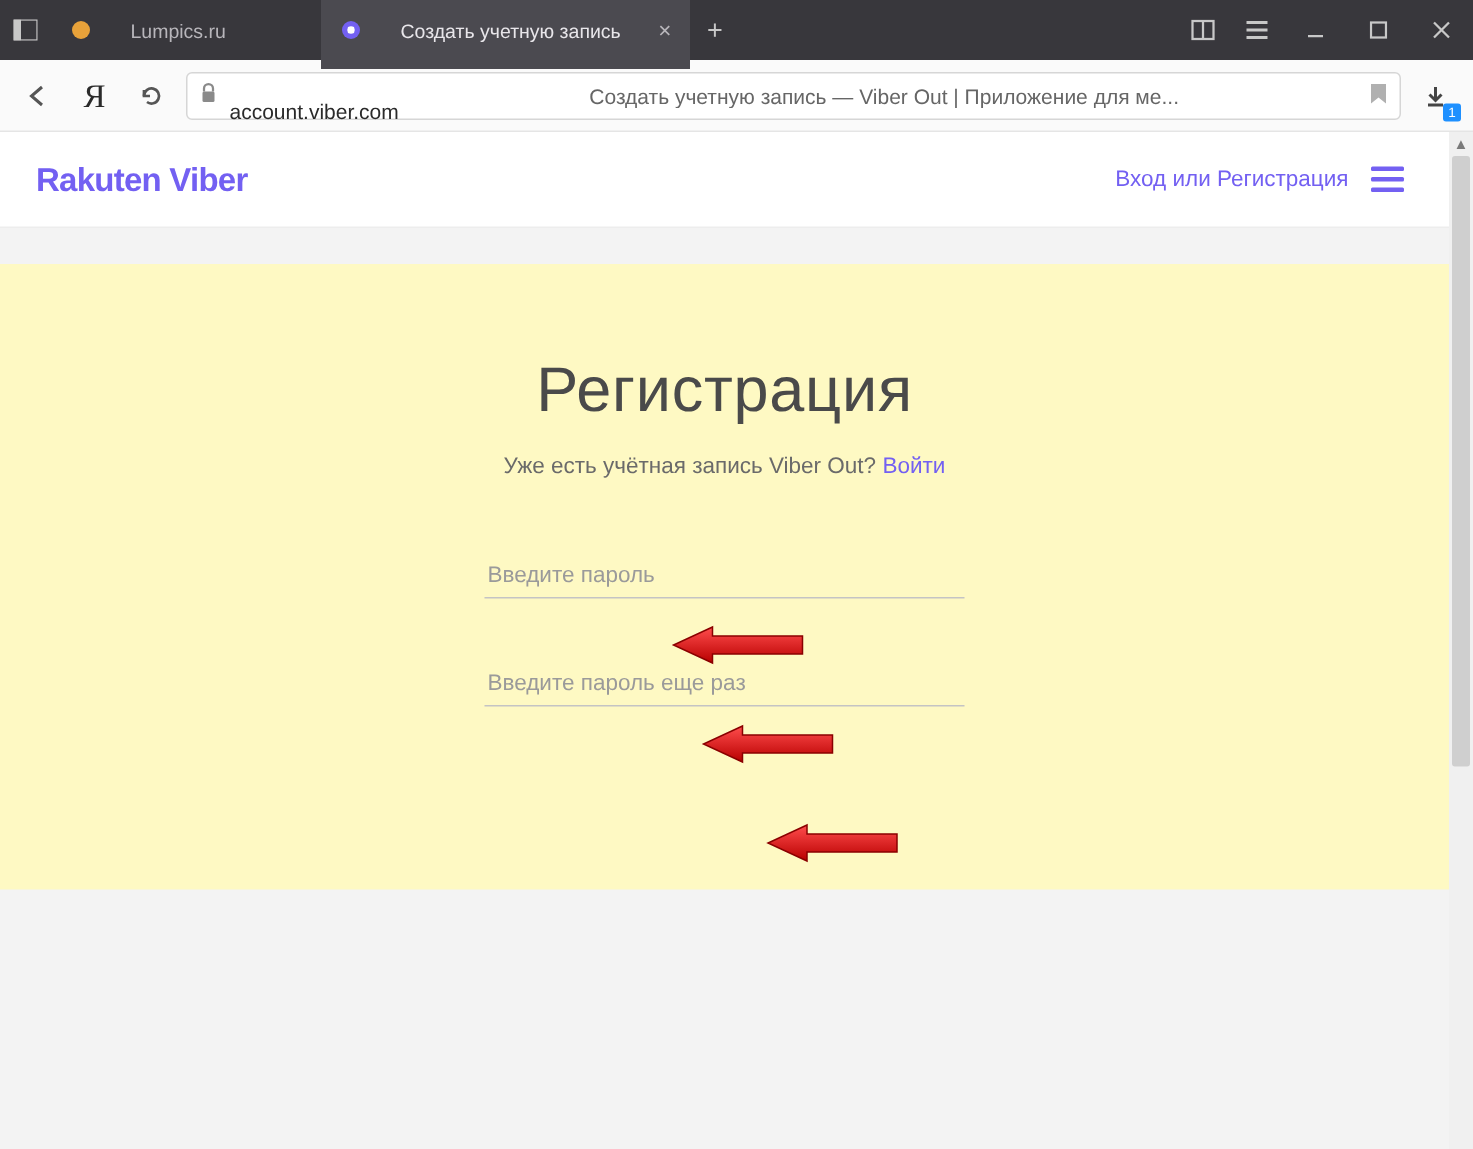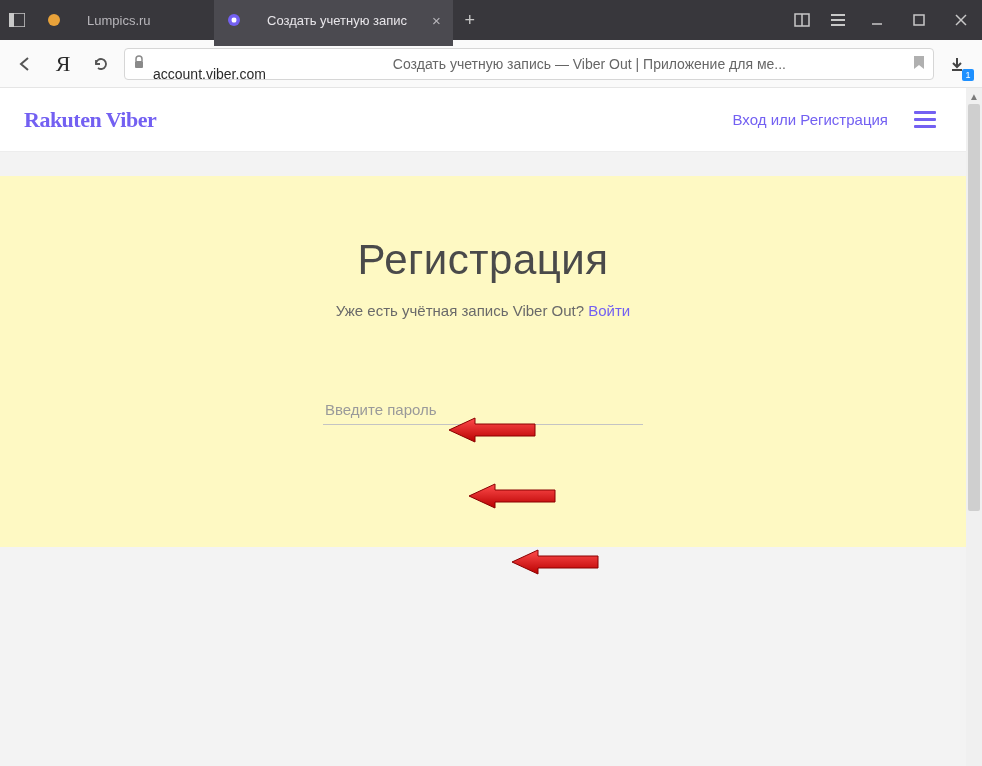--- a/index.html
+++ b/index.html
@@ -133,32 +133,32 @@
   .site-header {
     background:#fff;
     height:64px;
     display:flex;
     align-items:center;
     padding: 0 24px;
     border-bottom:1px solid #ededed;
     margin-right:16px;
   }
   .rakuten-logo {
-    font-family: Liberation Serif, serif;
+    font-family: Liberation Sans, sans-serif;
     font-size:22px;
     font-weight:700;
     color:#7360f2;
     letter-spacing:-0.5px;
   }
   .site-header .spacer { flex:1; }
   .signin-link {
     color:#7360f2;
     font-size:15px;
     cursor:pointer;
-    margin-right:20px;
+    margin-right:9px;
   }
   .hamburger {
     display:flex; flex-direction:column; gap:4px;
     cursor:pointer;
     padding:6px;
   }
   .hamburger span {
     display:block; width:22px; height:3px;
     background:#7360f2; border-radius:1px;
   }
@@ -174,21 +174,21 @@
   .reg-title {
     font-size:42px;
     font-weight:300;
     color:#4a4a4a;
     margin-bottom:18px;
     letter-spacing:0.5px;
   }
   .reg-sub {
     font-size:15px;
     color:#6a6a6a;
-    margin-bottom:76px;
+    margin-bottom:50px;
   }
   .reg-sub a { color:#7360f2; text-decoration:none; cursor:pointer; }
   .field {
     width:320px;
     position:relative;
     margin-bottom:42px;
   }
   .field input {
     width:100%;
     border:none;
@@ -236,21 +236,21 @@
     </span>
     <span class="tab-title">Lumpics.ru</span>
   </div>
   <div class="tab active">
     <span class="favicon">
       <svg width="14" height="14">
           <circle cx="7" cy="7" r="6" fill="#7360f2"></circle>
           <path d="M5 5 Q7 4 9 5 Q10 7 9 9 Q7 10 5 9 Q4 7 5 5" fill="#fff"></path>
         </svg>
     </span>
-    <span class="tab-title">Создать учетную запис</span>
+    <span class="tab-title">Создать учетную запись</span>
     <span class="tab-close">×</span>
   </div>
   <div class="newtab">+</div>
   <div class="titlebar-spacer"></div>
   <div class="winbtn small">
     <svg width="16" height="16">
         <rect x="1" y="2" width="14" height="12" fill="none" stroke="#c8c8c8" stroke-width="1.5"></rect>
         <line x1="8" y1="2" x2="8" y2="14" stroke="#c8c8c8" stroke-width="1.5"></line>
       </svg>
   </div>
@@ -331,20 +331,23 @@
 
   <div class="page">
     <h1 class="reg-title">Регистрация</h1>
     <p class="reg-sub">
       <span>Уже есть учётная запись Viber Out? </span><a>Войти</a>
     </p>
 
     <div class="field">
       <input type="password" placeholder="Введите пароль" style="">
     </div>
+    <div class="field">
+      <input type="password" placeholder="Введите пароль еще раз" style="">
+    </div>
 
   </div>
 
   <div class="vscroll">
     <div class="arrow up">▲</div>
     <div class="thumb" style="top:16px;"></div>
   </div>
 
   <div class="arrow-annot" style="left:447px; top:327px;">
     <svg width="90" height="30">

